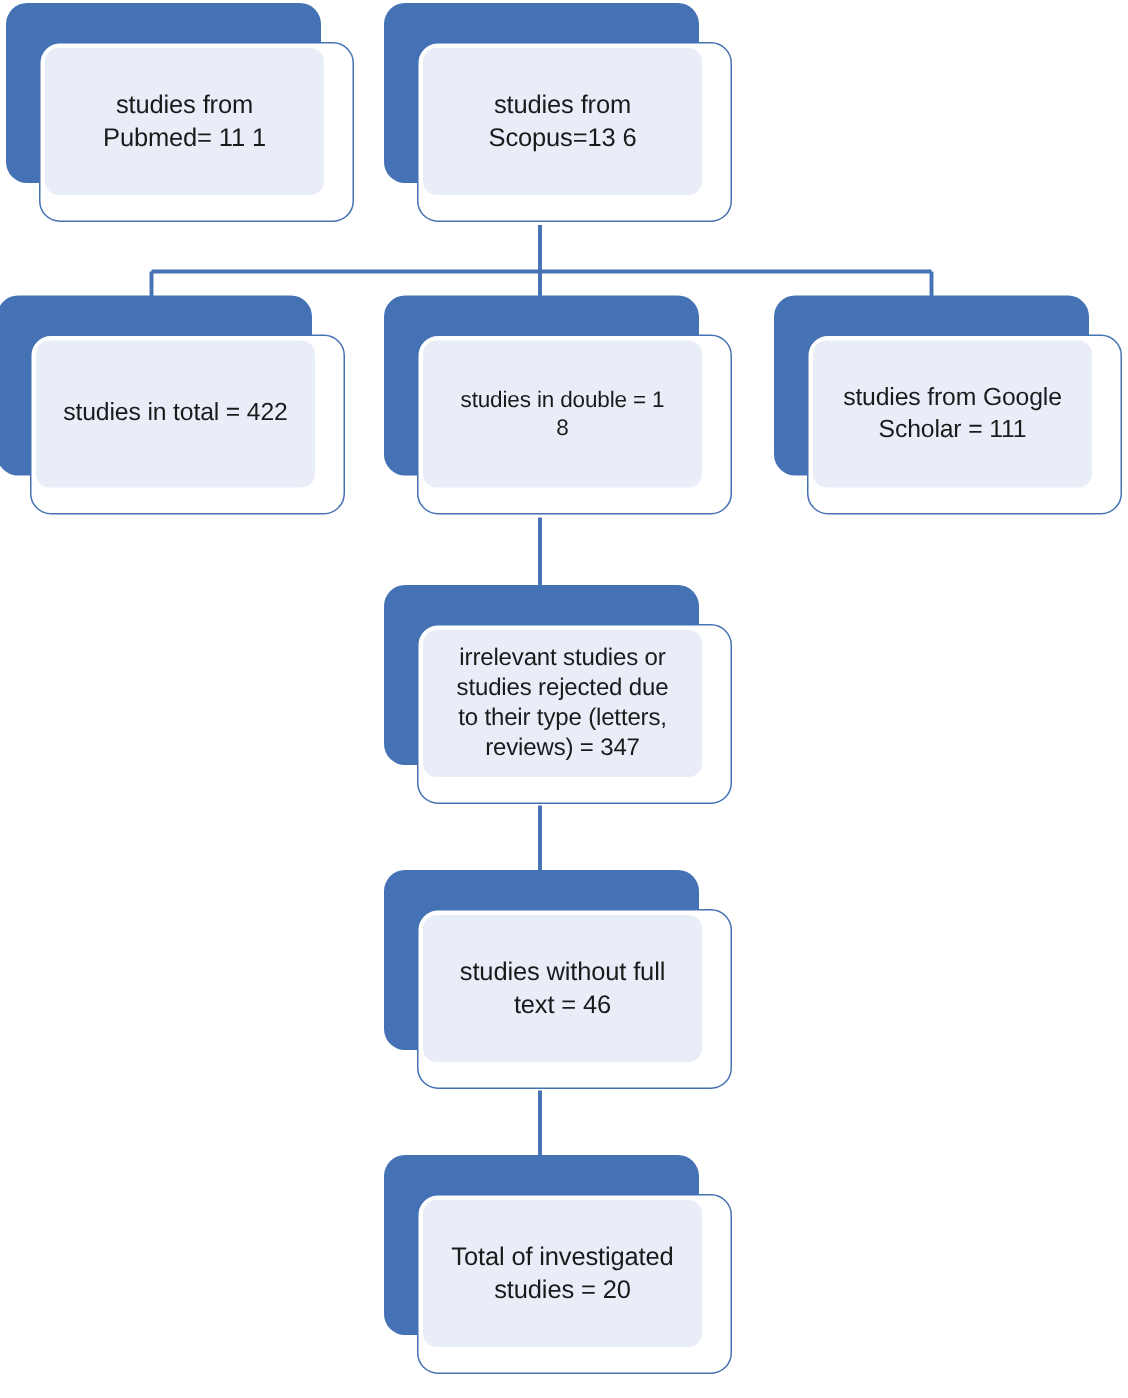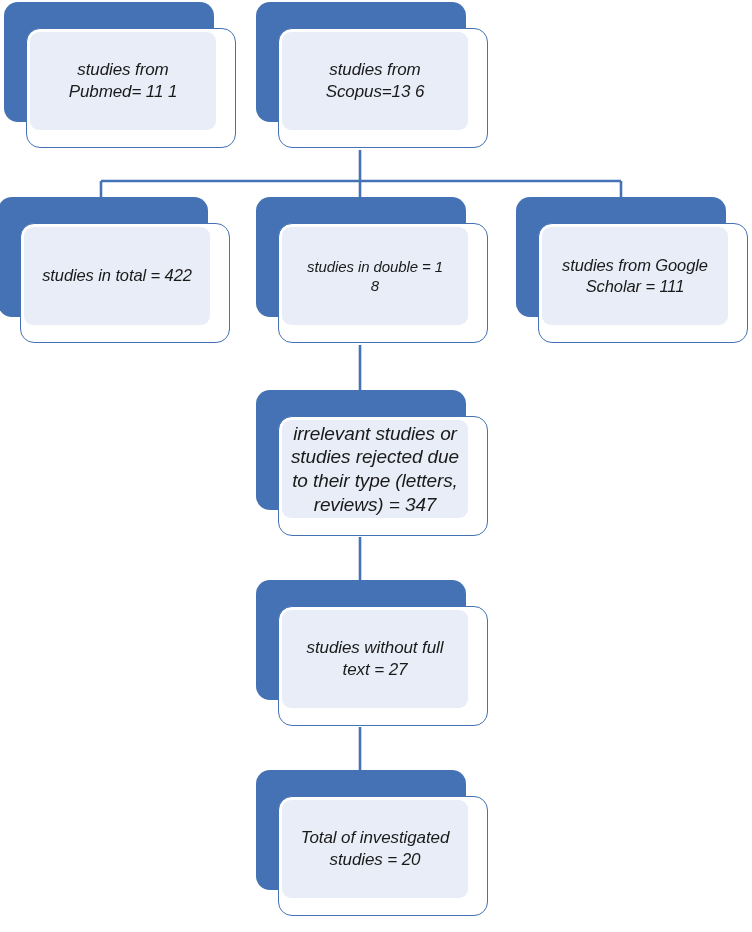--- a/index.html
+++ b/index.html
@@ -72,37 +72,36 @@
     justify-content: center;
     padding: 2px 8px;
   }
   .node .label {
     font-size: 17px;
     line-height: 1.28;
     color: #1a1a1a;
     text-align: center;
     white-space: pre-line;
     letter-spacing: -0.1px;
-    font-style: italic;
   }
 
   
   #node-pubmed  { left: 4px;   top: 2px;   }
   #node-scopus  { left: 256px; top: 2px;   }
 
   #node-total   { left: -2px;  top: 197px; }
   #node-double  { left: 256px; top: 197px; }
   #node-google  { left: 516px; top: 197px; }
 
   #node-irrelevant { left: 256px; top: 390px; }
   #node-nofull     { left: 256px; top: 580px; }
   #node-final      { left: 256px; top: 770px; }
 
   
-  #node-irrelevant .label { font-size: 19px; line-height: 1.25; }
+  #node-irrelevant .label { font-size: 16px; line-height: 1.25; }
   #node-google .label { font-size: 16.5px; }
   #node-total .label  { font-size: 16.5px; }
   #node-double .label { font-size: 15px; }
 </style>
 </head>
 <body>
 
 <div id="flowchart">
 
   <svg id="connectors" viewBox="0 0 752 932" width="752" height="932" xmlns="http://www.w3.org/2000/svg">
@@ -177,21 +176,21 @@
 to their type (letters,
 reviews) =  347</span>
     </div>
   </div>
 
   <div class="node" id="node-nofull">
     <div class="slab"></div>
     <div class="card"></div>
     <div class="panel">
       <span class="label">studies without full
-text = 27</span>
+text = 46</span>
     </div>
   </div>
 
   <div class="node" id="node-final">
     <div class="slab"></div>
     <div class="card"></div>
     <div class="panel">
       <span class="label">Total of investigated
 studies = 20</span>
     </div>

